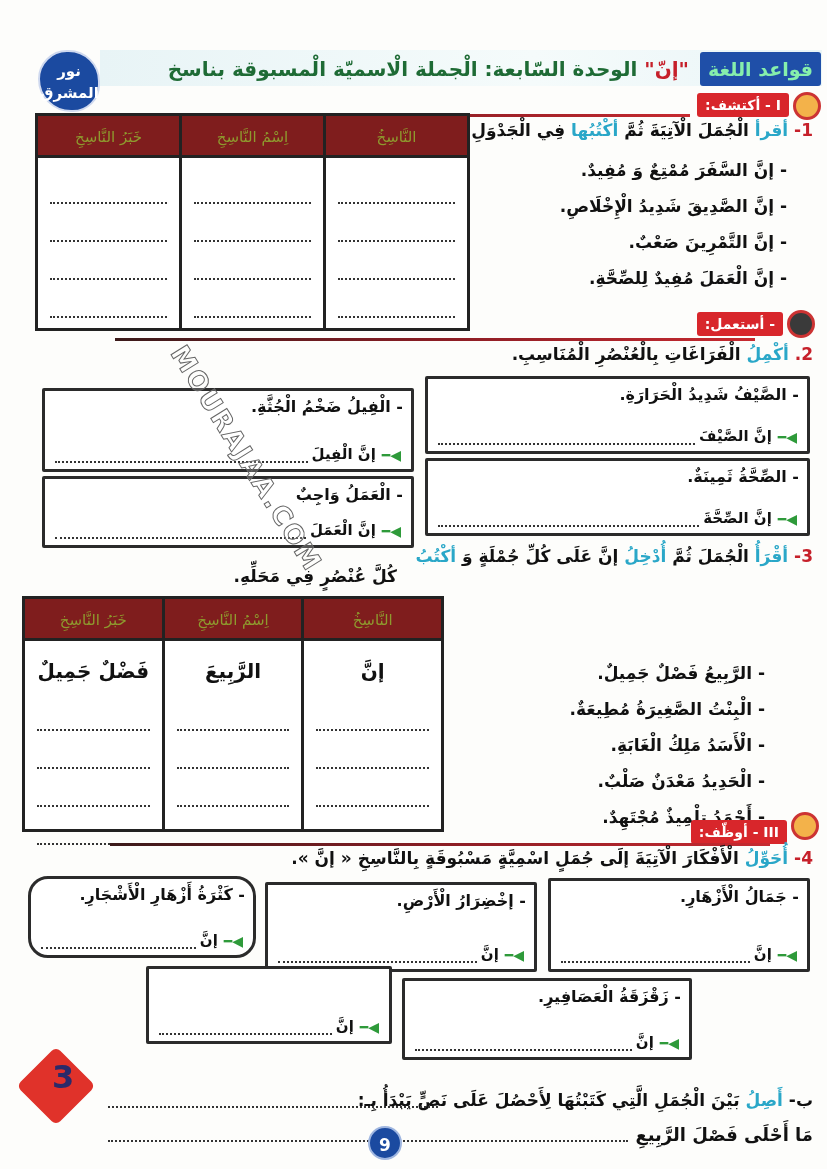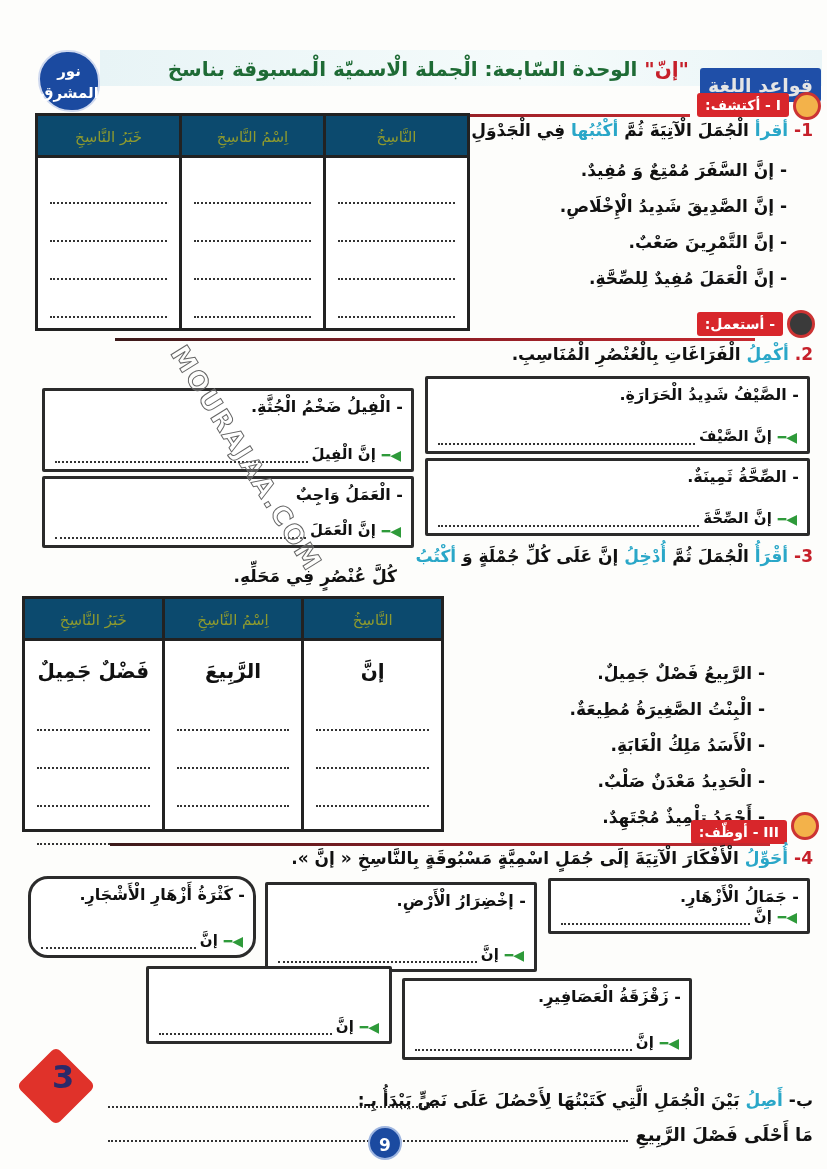--- a/index.html
+++ b/index.html
@@ -3,34 +3,34 @@
 <meta charset="utf-8">
 <style>
   * { box-sizing: border-box; margin: 0; padding: 0; }
   html, body { width: 827px; height: 1169px; background: #fdfdfb; overflow: hidden; }
   body { position: relative; font-family: "DejaVu Sans", sans-serif; color: #111; direction: ltr; }
   .abs { position: absolute; }
   .rtl { direction: rtl; text-align: right; }
 
   
   .title-bar { left: 100px; top: 50px; width: 722px; height: 36px; background: linear-gradient(90deg,#e8f4f6 0%, #f5fbfb 60%, #eaf5f7 100%); }
-  .subject-tag { right: 6px; top: 68px; height: 34px; padding: 0 8px; background: #1f4fa8; color: #e5e5e5; font-size: 19px; line-height: 34px; border-radius: 3px; font-weight: bold; }
+  .subject-tag { right: 6px; top: 52px; height: 34px; padding: 0 8px; background: #1f4fa8; color: #86efac; font-size: 19px; line-height: 34px; border-radius: 3px; font-weight: bold; }
   .unit-title { right: 138px; top: 52px; height: 34px; line-height: 34px; font-size: 20px; font-weight: bold; color: #1e6b35; white-space: nowrap; }
   .unit-title .red { color: #c6202a; }
   .logo-badge { left: 38px; top: 50px; width: 62px; height: 62px; background: #1b4aa0; border-radius: 48% 52% 45% 55%; color: #fff; font-size: 15px; font-weight: bold; text-align: center; line-height: 22px; padding-top: 8px; border: 2px solid #cfd9ef; }
 
   
   .section-tag { height: 24px; background: #d8262b; color: #fff; font-size: 14px; font-weight: bold; line-height: 24px; padding: 0 8px; border-radius: 3px; }
   .section-icon { width: 28px; height: 28px; border-radius: 50%; border: 3px solid #c33; background: #f3b24a; }
   .rule { height: 3px; background: linear-gradient(90deg,#3b1a1a,#8a1d24,#c72a30); }
 
   
   .grid-table { border: 3px solid #222; background: #fff; }
   .grid-table .head { display: flex; border-bottom: 3px solid #222; height: 42px; }
-  .grid-table .head div { flex: 1; text-align: center; color: #8e9a2e; font-size: 15px; line-height: 42px; background: #0c4a6e; }
+  .grid-table .head div { flex: 1; text-align: center; color: #8e9a2e; font-size: 15px; line-height: 42px; background: #7f1d1d; }
   .grid-table .head div + div { border-left: 3px solid #222; }
   .grid-table .body { display: flex; height: calc(100% - 42px); }
   .grid-table .col { flex: 1; position: relative; padding: 8px 12px; }
   .grid-table .col + .col { border-left: 3px solid #222; }
   .dots { border-bottom: 2px dotted #333; height: 38px; }
   .cell-ans { text-align: center; font-size: 20px; font-weight: bold; height: 44px; line-height: 44px; }
 
   .sentence { font-size: 17px; font-weight: bold; line-height: 36px; white-space: nowrap; }
   .instr { font-size: 17px; font-weight: bold; white-space: nowrap; }
   .num { color: #c6202a; }
@@ -201,21 +201,21 @@
 <div class="abs section-icon" style="right:8px; top:812px;"></div>
 <div class="abs section-tag rtl" style="right:40px; top:820px;">III - أوظّف:</div>
 <div class="abs rule" style="left:110px; top:843px; width:660px;"></div>
 
 <div class="abs instr rtl" style="right:14px; top:848px;">
   <span class="num">4-</span>
   <span class="kw">أُحَوِّلُ</span>
   <span>الْأَفْكَارَ الْآتِيَةَ إلَى جُمَلٍ اسْمِيَّةٍ مَسْبُوقَةٍ بِالنَّاسِخِ « إنَّ ».</span>
 </div>
 
-<div class="abs box" style="left:548px; top:878px; width:262px; height:56px;">
+<div class="abs box" style="left:548px; top:878px; width:262px; height:94px;">
   <div class="q">- جَمَالُ الْأَزْهَارِ.</div>
   <div class="ans">
       <span class="arrow">◀━</span>
       <span>إنَّ</span>
       <span class="line"></span>
     </div>
 </div>
 <div class="abs box" style="left:265px; top:882px; width:272px; height:90px;">
   <div class="q">- إخْضِرَارُ الْأَرْضِ.</div>
   <div class="ans">

